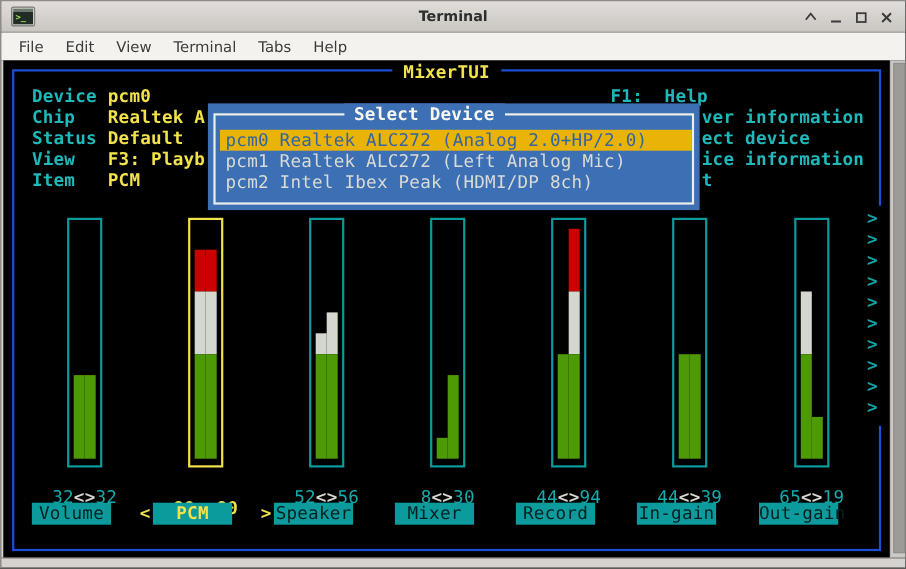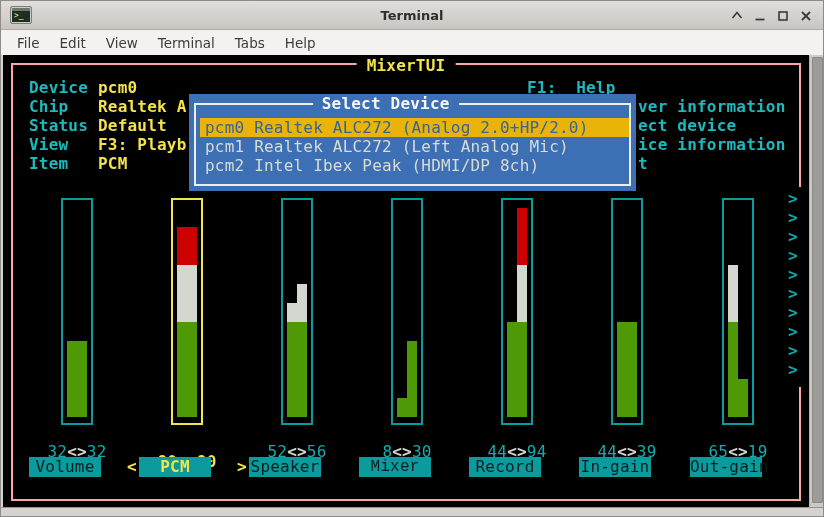--- a/index.html
+++ b/index.html
@@ -22,21 +22,21 @@
     display:flex;align-items:center;padding-left:6px}
   .menu-item{font-size:13.5px;color:#3c3c3c;padding:2px 10px}
   
   .screen{position:absolute;left:2px;top:54px;width:806px;height:452px;background:#000;
     font-family:"DejaVu Sans Mono",monospace;font-size:16px;line-height:19px;letter-spacing:.2px}
   .left-edge{position:absolute;left:0;top:54px;width:2px;height:452px;background:#d5d2cf}
   .bottom-edge{position:absolute;left:0;top:506px;width:100%;height:11px;background:#d5d2cf;border-top:1px solid #979491}
   .scrollbar{position:absolute;left:808px;top:54px;width:16px;height:452px;background:#ccc9c5;border-left:1px solid #b5b2af}
   .sb-thumb{position:absolute;left:2px;top:2px;width:11px;height:446px;background:#9d9a97;border:1px solid #8b8886;border-radius:1px}
   
-  .tui-box{position:absolute;left:8px;top:8px;width:790px;height:438px;border:2px solid #fca5a5}
+  .tui-box{position:absolute;left:8px;top:8px;width:790px;height:438px;border:2px solid #1d4ed8}
   .tui-title{position:absolute;top:-8px;left:50%;transform:translateX(-50%);background:#000;
     padding:0 10px;color:#f2e24c;font-weight:bold;line-height:17px;white-space:pre}
   .t{position:absolute;white-space:pre}
   .info-label{color:#1fb9bb;font-weight:bold}
   .info-value{color:#f2e24c;font-weight:bold}
   .help-text{color:#1fb9bb;font-weight:bold}
   
   .bar-box{position:absolute;top:143px;width:32px;height:227px;border:2px solid #0b9b9d}
   .bar-box.sel{border-color:#f2e24c}
   .fill-col{position:absolute;width:10px;display:flex;flex-direction:column}
@@ -121,21 +121,21 @@
   <span class="t info-label" style="left: 26px; top: 23px;">Device</span>
       <span class="t info-value" style="left: 95px; top: 23px;">pcm0</span>
       <span class="t info-label" style="left: 26px; top: 42px;">Chip</span>
       <span class="t info-value" style="left: 95px; top: 42px;">Realtek A</span>
       <span class="t info-label" style="left: 26px; top: 61px;">Status</span>
       <span class="t info-value" style="left: 95px; top: 61px;">Default</span>
       <span class="t info-label" style="left: 26px; top: 80px;">View</span>
       <span class="t info-value" style="left: 95px; top: 80px;">F3: Playb</span>
       <span class="t info-label" style="left: 26px; top: 99px;">Item</span>
       <span class="t info-value" style="left: 95px; top: 99px;">PCM</span>
-      <span class="t help-text" style="left: 524px; top: 23px;">F1:  Help</span>
+      <span class="t help-text" style="left: 552px; top: 23px;">F1:  Help</span>
       <span class="t help-text" style="left: 635px; top: 42px;">ver information</span>
       <span class="t help-text" style="left: 635px; top: 61px;">ect device</span>
       <span class="t help-text" style="left: 635px; top: 80px;">ice information</span>
       <span class="t help-text" style="left: 635px; top: 99px;">t</span>
       <div class="bar-box" style="left: 58px;"></div>
       <div class="fill-col" style="left: 64px; top: 286px; height: 76px;">
         <div class="seg-green" style="height: 76px;"></div>
       </div>
       <div class="fill-col" style="left: 74px; top: 286px; height: 76px;">
         <div class="seg-green" style="height: 76px;"></div>
@@ -169,21 +169,21 @@
       <div class="vals" style="left: 234px;"><span class="vnum">52</span><span class="vsep">&lt;&gt;</span><span class="vnum">56</span></div>
       <div class="chip" style="left: 246px;">Speaker</div>
       <div class="bar-box" style="left: 388px;"></div>
       <div class="fill-col" style="left: 394px; top: 343px; height: 19px;">
         <div class="seg-green" style="height: 19px;"></div>
       </div>
       <div class="fill-col" style="left: 404px; top: 286px; height: 76px;">
         <div class="seg-green" style="height: 76px;"></div>
       </div>
       <div class="vals" style="left: 344px;"><span class="vnum">8</span><span class="vsep">&lt;&gt;</span><span class="vnum">30</span></div>
-      <div class="chip" style="left: 356px; font-family: Liberation Mono, monospace;">Mixer</div>
+      <div class="chip" style="left: 356px;">Mixer</div>
       <div class="bar-box" style="left: 498px;"></div>
       <div class="fill-col" style="left: 504px; top: 267px; height: 95px;">
         <div class="seg-green" style="height: 95px;"></div>
       </div>
       <div class="fill-col" style="left: 514px; top: 153px; height: 209px;">
         <div class="seg-red" style="height: 57px;"></div>
         <div class="seg-white" style="height: 57px;"></div>
         <div class="seg-green" style="height: 95px;"></div>
       </div>
       <div class="vals" style="left: 454px;"><span class="vnum">44</span><span class="vsep">&lt;&gt;</span><span class="vnum">94</span></div>

